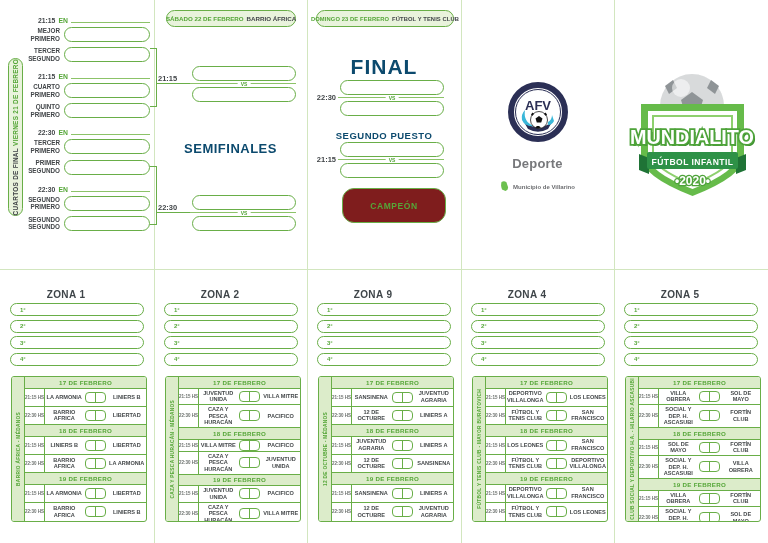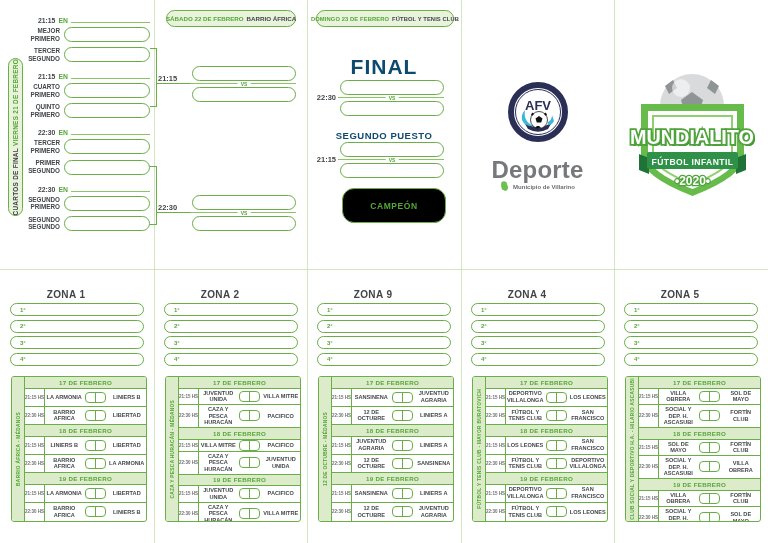--- a/index.html
+++ b/index.html
@@ -56,28 +56,28 @@
   .big-title   { position:absolute; text-align:center; font-weight:bold; color:#0c4a6e; }
   #semis-title { left:154px; width:153px; top:141px; font-size:13px; letter-spacing:.5px; }
   #final-title { left:307px; width:154px; top:55px; font-size:21px; letter-spacing:1px; }
   #third-title { left:307px; width:154px; top:130px; font-size:9.5px; letter-spacing:.5px; }
 
   
   .brk { position:absolute; background:#69ae47; }
 
   
   #champion-box { position:absolute; left:342px; top:188px; width:104px; height:35px;
-     background:#000000; border:1.2px solid #69ae47; border-radius:12px;
+     background:#7f1d1d; border:1.2px solid #69ae47; border-radius:12px;
      display:flex; align-items:center; justify-content:center;
      font-size:8.5px; font-weight:bold; color:#55a638; letter-spacing:.6px; }
 
   
   #afv-logo { position:absolute; left:508px; top:82px; }
   #deporte-text { position:absolute; left:461px; width:153px; top:156px; text-align:center;
-     font-size:24px; font-weight:bold; color:#77787b; letter-spacing:.2px; }
+     font-size:13px; font-weight:bold; color:#77787b; letter-spacing:.2px; }
   #municipio-row { position:absolute; left:461px; width:153px; top:181px;
      display:flex; align-items:center; justify-content:center; gap:4px; }
   #municipio-row span { font-size:6px; font-weight:bold; color:#6d6e71; }
   #mundialito-logo { position:absolute; left:627px; top:66px; }
 
   
   .zone-panel { position:absolute; top:269px; width:132px; height:274px; }
   .zone-title { position:absolute; top:20px; left:0; width:100%; text-align:center;
      font-size:10px; font-weight:bold; color:#3f4549; letter-spacing:.4px; }
   .standings { position:absolute; top:34px; left:10px; width:134px; }
@@ -199,20 +199,21 @@
   <div class="brk" style="left:156px;top:83px;width:36px;height:1px"></div>
   <div style="position:absolute;left:158px;top:74px;font-size:7.5px;font-weight:bold;color:#414548">21:15</div>
 
   <div class="match-pair" style="left:192px;top:66px">
     <div class="pair-line"></div>
     <div class="p1"></div>
     <div class="p2"></div>
     <div class="pair-vs">VS</div>
   </div>
 
+  <div class="big-title" id="semis-title">SEMIFINALES</div>
 
   <div class="brk" style="left:156px;top:166px;width:1px;height:59px"></div>
   <div class="brk" style="left:150px;top:166px;width:6px;height:1px"></div>
   <div class="brk" style="left:150px;top:224px;width:6px;height:1px"></div>
   <div class="brk" style="left:156px;top:212px;width:36px;height:1px"></div>
   <div style="position:absolute;left:158px;top:203px;font-size:7.5px;font-weight:bold;color:#414548">22:30</div>
 
   <div class="match-pair" style="left:192px;top:195px">
     <div class="pair-line"></div>
     <div class="p1"></div>

